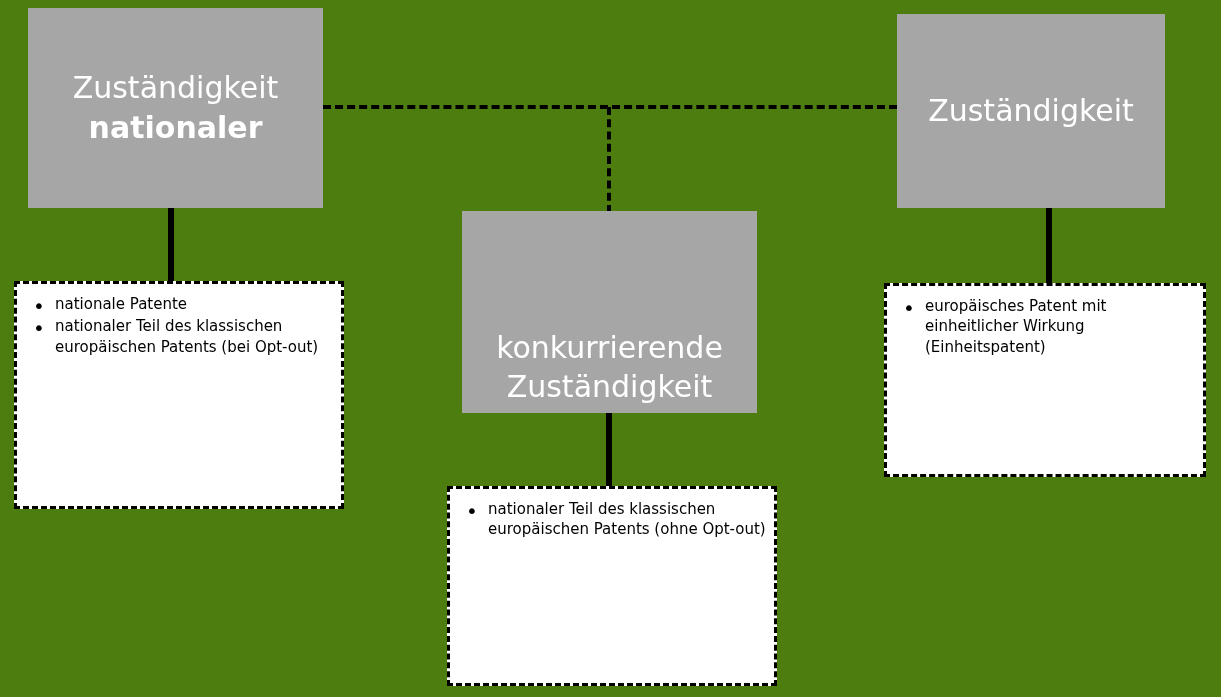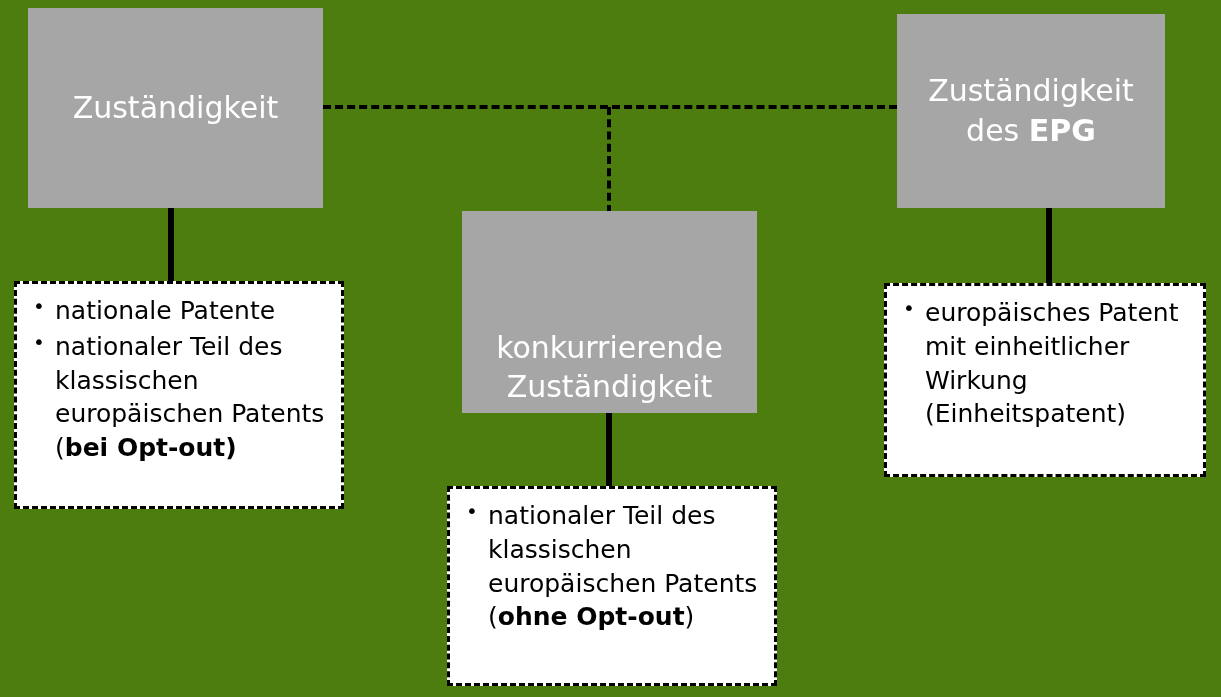--- a/index.html
+++ b/index.html
@@ -43,34 +43,34 @@
     box-sizing: border-box;
     padding: 10px 8px 10px 4px;
   }
   .dashed-box ul {
     margin: 0;
     padding: 0 0 0 34px;
     list-style: none;
   }
   .dashed-box li {
     position: relative;
-    font-size: 25px;
+    font-size: 15px;
     line-height: 1.35;
     color: #000000;
     margin: 0 0 2px 0;
   }
   .dashed-box li::before {
     content: "\2022";
     position: absolute;
     left: -22px;
     top: -1px;
     font-size: 20px;
   }
   .dashed-box li b {
-    font-weight: bold;
+    font-weight: normal;
   }
   .connector {
     position: absolute;
     background: #000000;
   }
   .dash-h {
     position: absolute;
     height: 0;
     border-top: 4px dashed #000000;
   }
@@ -104,29 +104,27 @@
   <div class="dash-h" id="dash-top"></div>
   <div class="dash-v" id="dash-mid-vertical"></div>
 
   <div class="connector" id="line-national-down"></div>
   <div class="connector" id="line-konkurrierend-down"></div>
   <div class="connector" id="line-epg-down"></div>
 
   <div class="grey-box" id="box-national">
     <div class="inner">
       <div>Zuständigkeit</div>
+      <div><b>nationaler</b></div>
     </div>
   </div>
 
   <div class="grey-box" id="box-epg">
     <div class="inner">
       <div>Zuständigkeit</div>
-      <div>
-        <span>des </span><b>EPG</b>
-      </div>
     </div>
   </div>
 
   <div class="grey-box" id="box-konkurrierend">
     <div class="inner">
       <div>konkurrierende</div>
       <div>Zuständigkeit</div>
     </div>
   </div>
 

